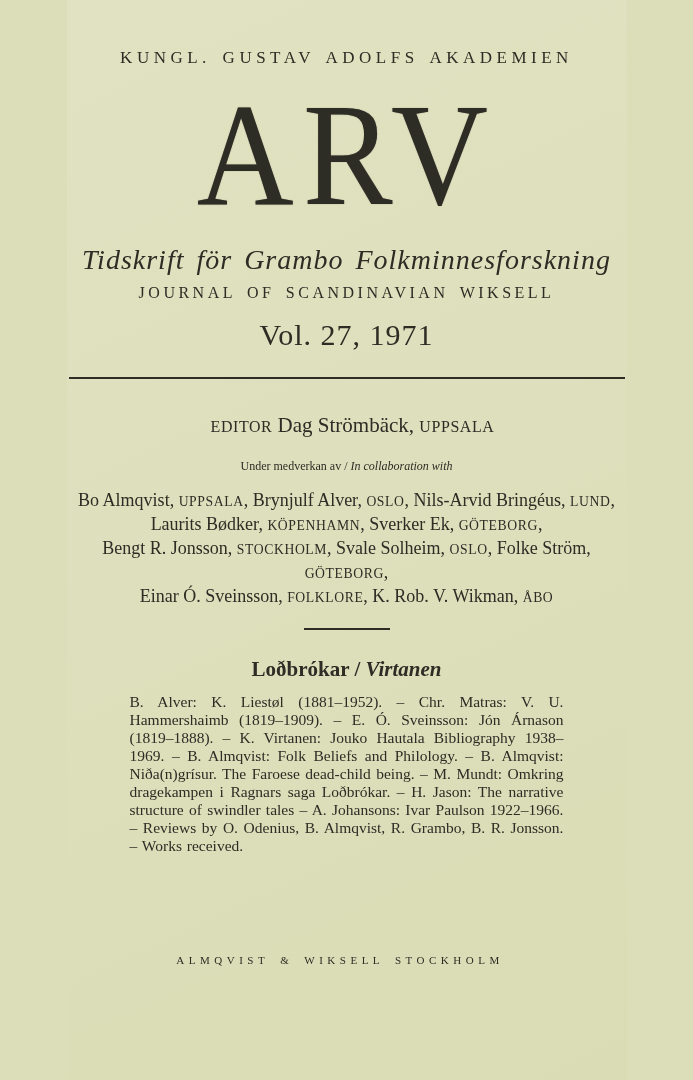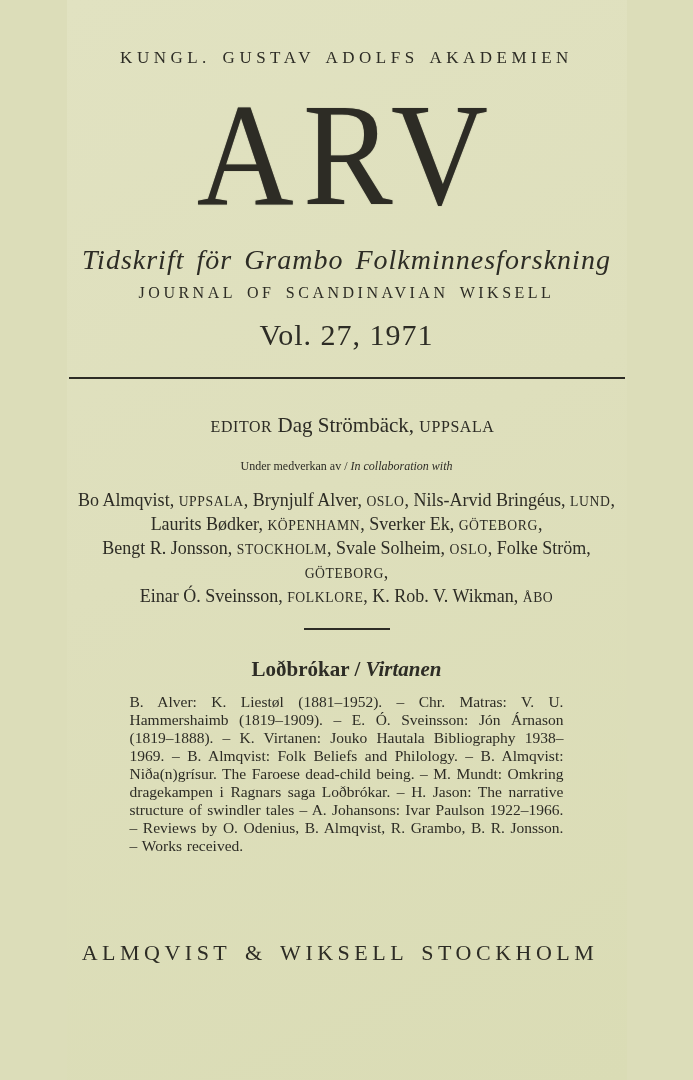--- a/index.html
+++ b/index.html
@@ -94,21 +94,21 @@
     font-size: 15.5px;
     line-height: 18px;
     text-align: justify;
     word-spacing: 1px;
   }
   .publisher {
     position: absolute;
     left: 0;
     right: 13px;
     bottom: 114px;
-    font-size: 22px;
+    font-size: 11px;
     letter-spacing: 4.5px;
     word-spacing: 4px;
   }
 </style>
 </head>
 <body>
 
 <div class="page">
 
   <div class="academy">KUNGL. GUSTAV ADOLFS AKADEMIEN</div>

